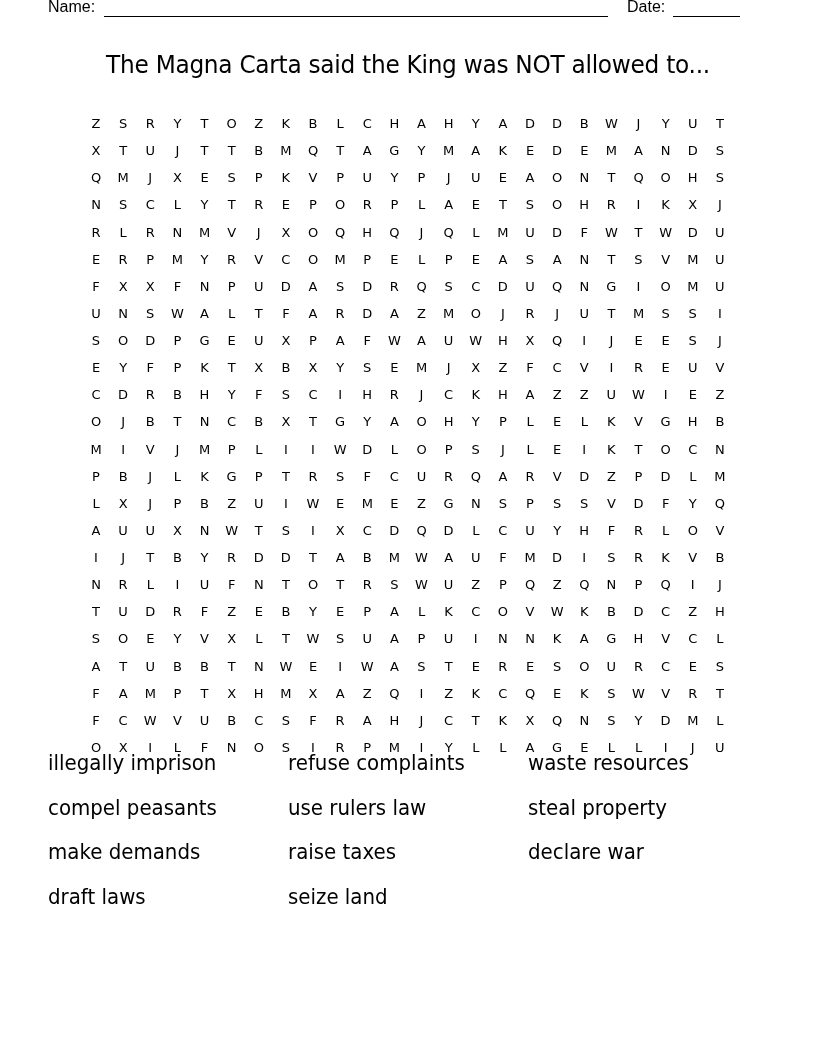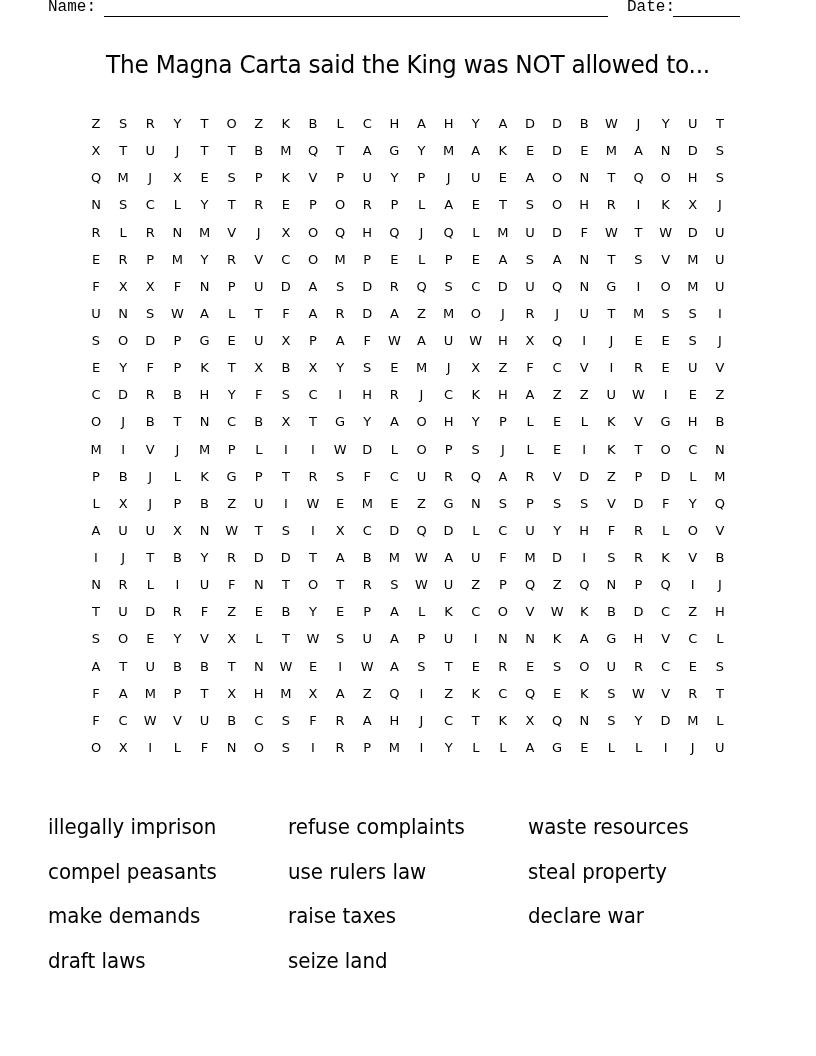--- a/index.html
+++ b/index.html
@@ -1,25 +1,25 @@
 <!DOCTYPE html>
 <html><head>
 <meta charset="utf-8">
 <style>
   html, body { margin:0; padding:0; background:#ffffff; }
   body { width:816px; height:1056px; position:relative; overflow:hidden; color:#000; }
-  .header { position:absolute; top:0; left:0; width:816px; height:20px; font-family:Liberation Mono, monospace; font-size:16px; }
+  .header { position:absolute; top:0; left:0; width:816px; height:20px; font-family:Liberation Sans, sans-serif; font-size:16px; }
   .name-label { position:absolute; left:48px; top:-2px; }
   .name-line { position:absolute; left:104px; top:16px; width:504px; border-bottom:1px solid #000; }
   .date-label { position:absolute; left:627px; top:-2px; }
   .date-line { position:absolute; left:673px; top:16px; width:67px; border-bottom:1px solid #000; }
   .title { position:absolute; top:50px; left:0; width:816px; text-align:center; font-family:"DejaVu Sans", sans-serif; font-size:25px; letter-spacing:-0.3px; transform:scaleX(0.93); }
   .grid { position:absolute; left:84px; top:113px; display:grid; grid-template-columns:repeat(24, 27.13px); grid-auto-rows:27.13px; }
   .cell { font-family:"DejaVu Sans", sans-serif; font-size:13px; text-align:center; line-height:22px; width:24px; }
-  .words { position:absolute; left:48px; top:812px; width:740px; display:grid; grid-template-columns:240px 240px 240px; grid-auto-rows:44.5px; grid-auto-flow:column; grid-template-rows:repeat(4, 44.5px); }
+  .words { position:absolute; left:48px; top:748px; width:740px; display:grid; grid-template-columns:240px 240px 240px; grid-auto-rows:44.5px; grid-auto-flow:column; grid-template-rows:repeat(4, 44.5px); }
   .word { font-family:"DejaVu Sans", sans-serif; font-size:22px; line-height:30px; transform-origin:left center; transform:scaleX(0.9); white-space:nowrap; }
 </style>
 </head>
 <body>
 
 <div class="header">
   <span class="name-label">Name: </span>
   <span class="name-line"></span>
   <span class="date-label">Date: </span>
   <span class="date-line"></span>

